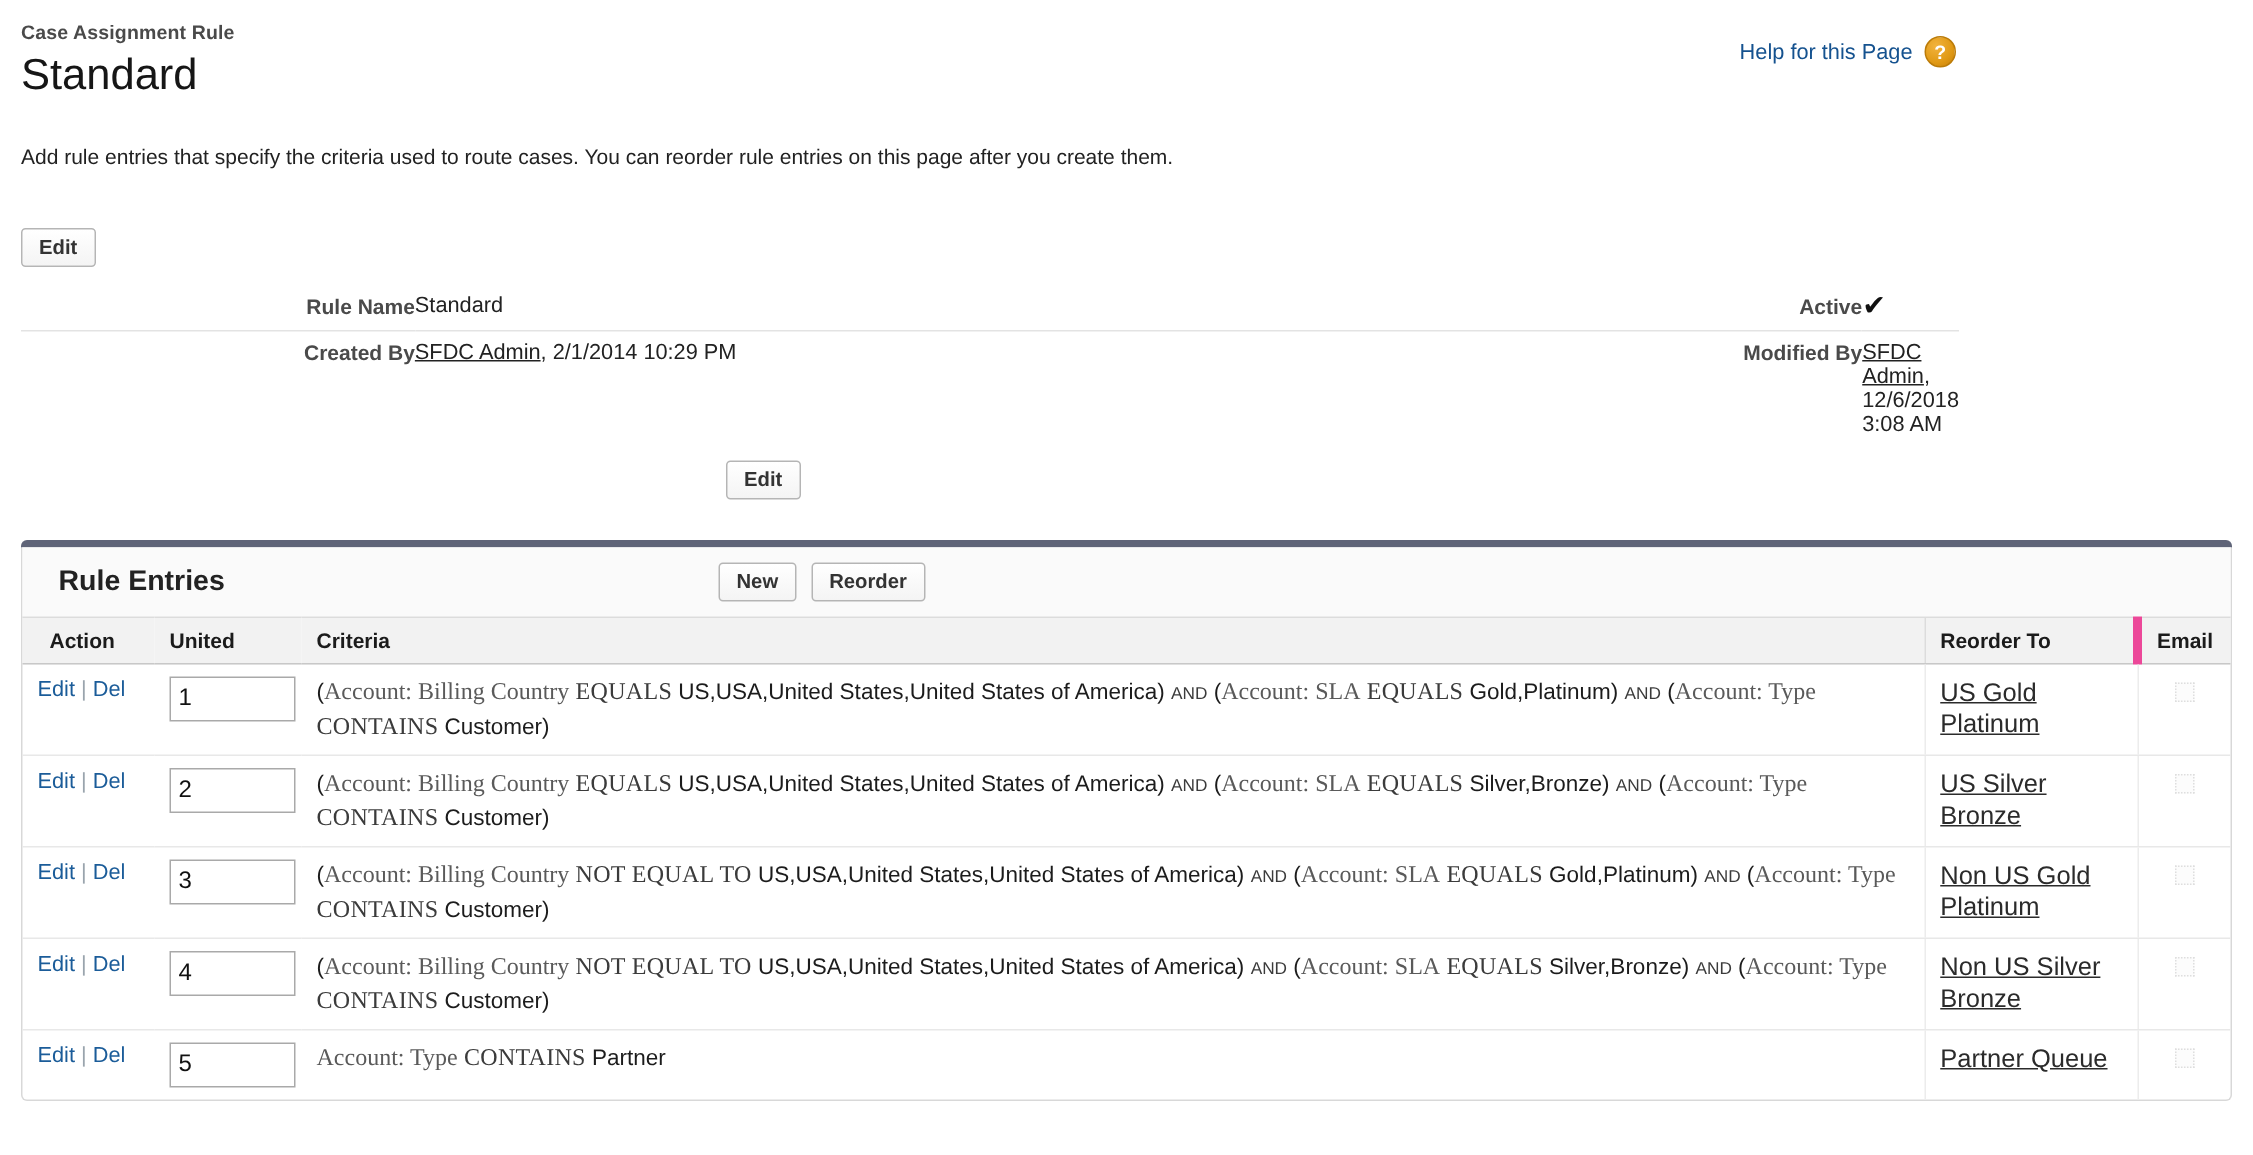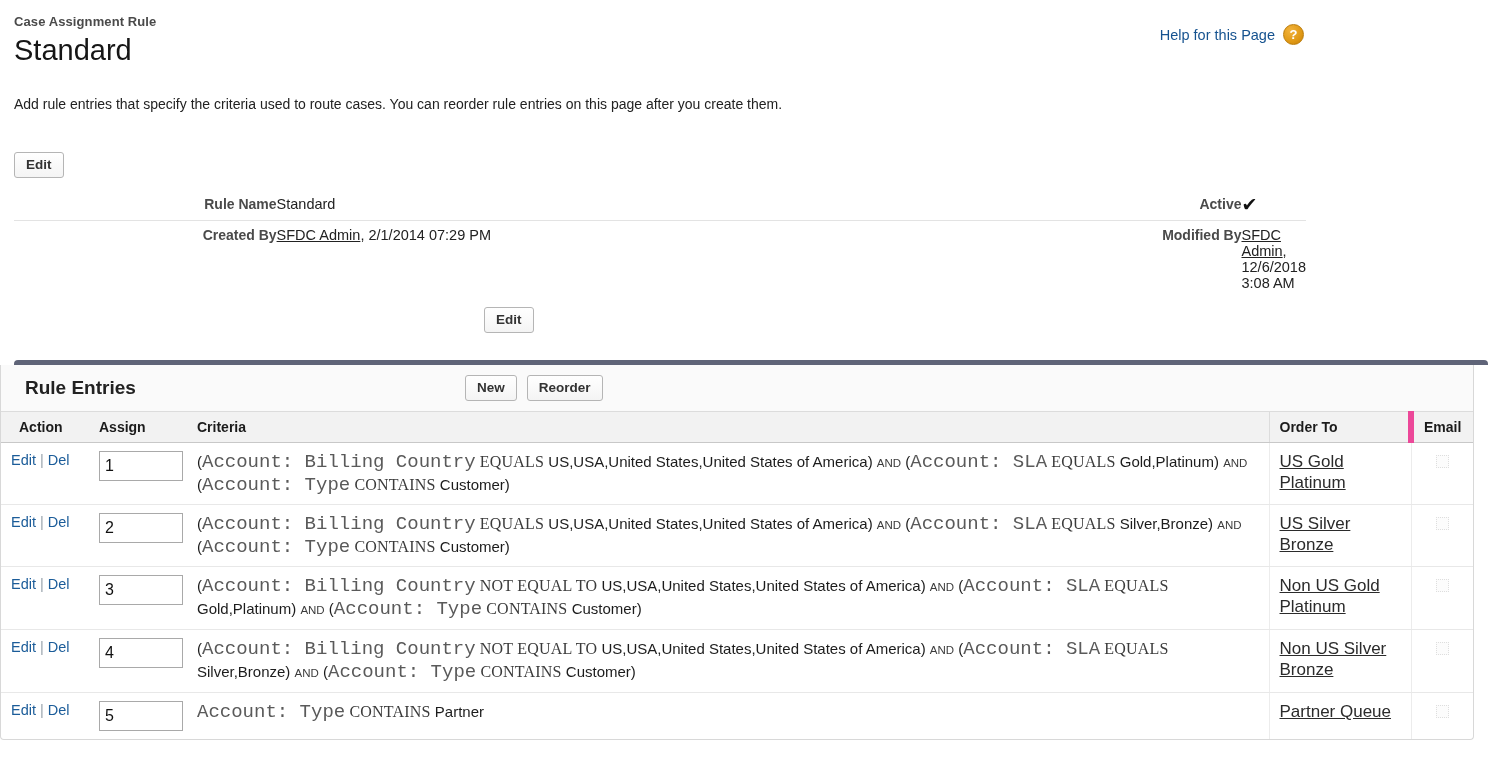--- a/index.html
+++ b/index.html
@@ -74,21 +74,21 @@
     color: #222; text-decoration: underline; cursor: pointer;
   }
   .col-l { width: 282px; }
   .col-v { width: 600px; }
   .col-l2 { width: 450px; }
   .checkmark { font-size: 19px; line-height: 18px; color: #111; }
   .detail-foot { margin-top: 10px; padding-left: 470px; }
 
   
   .panel {
-    position: absolute; left: 0; top: 360px;
+    position: absolute; left: 14px; top: 360px;
     width: 1474px;
     border: 1px solid #d8d8d8;
     border-top: none;
     border-radius: 0 0 4px 4px;
     background: #fff;
   }
   .panel-topbar {
     height: 5px; background: #5f6478;
     border-radius: 4px 4px 0 0;
     margin: 0 0 0 0;
@@ -132,22 +132,22 @@
 
   .order-box {
     width: 84px; height: 30px;
     border: 1px solid #a9a9a9; background: #fff;
     font-family: "Liberation Sans", sans-serif;
     font-size: 16px; color: #111; padding: 0 5px;
   }
 
   .crit { line-height: 21px; font-size: 15px; color: #222; }
   .crit .fld {
-    font-family: Liberation Mono, monospace;
-    font-size: 19px; color: #5a5a5a;
+    font-family: Liberation Serif, serif;
+    font-size: 16px; color: #5a5a5a;
   }
   .crit .op {
     font-size: 16px; color: #3b3b3b; letter-spacing: .2px;
     text-transform: uppercase;
     font-family: Liberation Serif, serif;
   }
   .crit .v { font-size: 15px; color: #1c1c1c; }
   .crit .paren { font-size: 15px; color: #1c1c1c; }
   .crit .conj { font-size: 11.5px; color: #3b3b3b; }
 
@@ -187,21 +187,21 @@
           <tr>
         <td class="lbl col-l">Rule Name</td>
         <td class="val col-v">Standard</td>
         <td class="lbl col-l2">Active</td>
         <td class="val">
           <span class="checkmark">✔</span>
         </td>
       </tr>
       <tr class="sep">
         <td class="lbl col-l">Created By</td>
-        <td class="val col-v"><span class="inline-link">SFDC Admin</span><span>, 2/1/2014 07:29 PM</span></td>
+        <td class="val col-v"><span class="inline-link">SFDC Admin</span><span>, 2/1/2014 10:29 PM</span></td>
         <td class="lbl col-l2">Modified By</td>
         <td class="val"><span class="inline-link">SFDC Admin</span><span>, 12/6/2018 3:08 AM</span></td>
       </tr>
     </tbody>
       </table>
 
     <div class="detail-foot">
       <button class="btn">Edit</button>
     </div>
   </div>
@@ -214,23 +214,23 @@
         <div class="panel-btns">
           <button class="btn">New</button>
           <button class="btn">Reorder</button>
         </div>
       </div>
 
       <table class="entries">
         <thead>
           <tr>
             <th class="c-action">Action</th>
-            <th class="c-order">Assign</th>
+            <th class="c-order">United</th>
             <th class="c-criteria">Criteria</th>
-            <th class="c-assign">Order To</th>
+            <th class="c-assign">Reorder To</th>
             <th class="c-email">Email</th>
           </tr>
         </thead>
         <tbody id="entries-body">
             <tr>
               <td class="c-action"><span class="lnk">Edit</span><span class="sepbar">|</span><span class="lnk">Del</span></td>
               <td><input type="text" class="order-box" value="1" style=""></td>
               <td>
                 <div class="crit"><span class="paren">(</span><span class="fld">Account: Billing Country</span> <span class="op">EQUALS</span> <span class="v">US,USA,United States,United States of America)</span> <span class="conj">AND</span> <span class="paren">(</span><span class="fld">Account: SLA</span> <span class="op">EQUALS</span> <span class="v">Gold,Platinum)</span> <span class="conj">AND</span> <span class="paren">(</span><span class="fld">Account: Type</span> <span class="op">CONTAINS</span> <span class="v">Customer)</span></div>
               </td>

